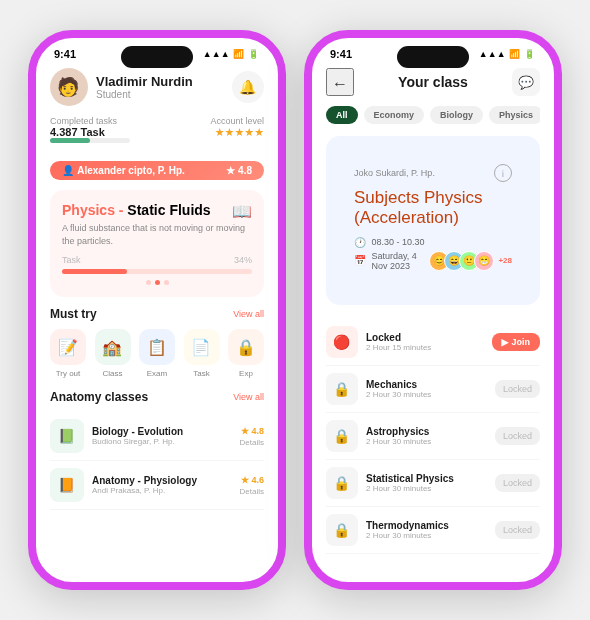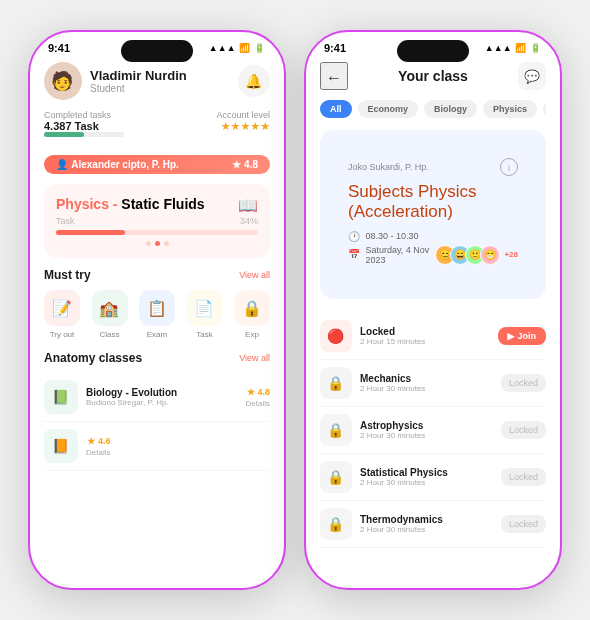--- a/index.html
+++ b/index.html
@@ -21,21 +21,21 @@
       padding: 10px;
     }
 
     
     .phone {
       background: #fff;
       border-radius: 44px;
       box-shadow: 0 8px 40px rgba(0,0,0,0.18);
       overflow: hidden;
       position: relative;
-      border: 2px solid #d946ef;
+      border: 8px solid #d946ef;
     }
 
     .phone-left {
       width: 258px;
       height: 560px;
     }
 
     .phone-right {
       width: 258px;
       height: 560px;
@@ -407,21 +407,21 @@
     .filter-tab {
       padding: 4px 10px;
       border-radius: 20px;
       font-size: 9px;
       font-weight: 600;
       white-space: nowrap;
       cursor: pointer;
     }
 
     .filter-tab.active {
-      background: #3b82f6;
+      background: #14532d;
       color: white;
     }
 
     .filter-tab.inactive {
       background: #f0f0f0;
       color: #666;
     }
 
     
     .class-card {
@@ -646,20 +646,21 @@
         <span class="rating">★ 4.8</span>
       </div>
 
       <div class="subject-card">
         <div style="display:flex;justify-content:space-between;align-items:flex-start;">
           <div class="subject-title">
             <span class="highlight">Physics -</span><span> Static Fluids</span>
           </div>
           <span>📖</span>
         </div>
+        <div class="subject-desc">A fluid substance that is not moving or moving the particles.</div>
         <div class="task-row">
           <span>Task</span>
           <span>34%</span>
         </div>
         <div class="task-progress">
           <div class="task-progress-fill"></div>
         </div>
         <div class="card-dots">
           <div class="dot"></div>
           <div class="dot active"></div>
@@ -706,20 +707,24 @@
           <div class="class-teacher">Budiono Siregar, P. Hp.</div>
         </div>
         <div class="class-right">
           <span class="class-rating">★ 4.8</span>
           <span class="details-btn">Details</span>
         </div>
       </div>
 
       <div class="class-list-item">
         <div class="class-icon-box">📙</div>
+        <div class="class-info">
+          <div class="class-name">Anatomy - Physiology</div>
+          <div class="class-teacher">Andi Prakasa, P. Hp.</div>
+        </div>
         <div class="class-right">
           <span class="class-rating">★ 4.6</span>
           <span class="details-btn">Details</span>
         </div>
       </div>
 
     </div>
   </div>
 
   <div class="phone phone-right">

